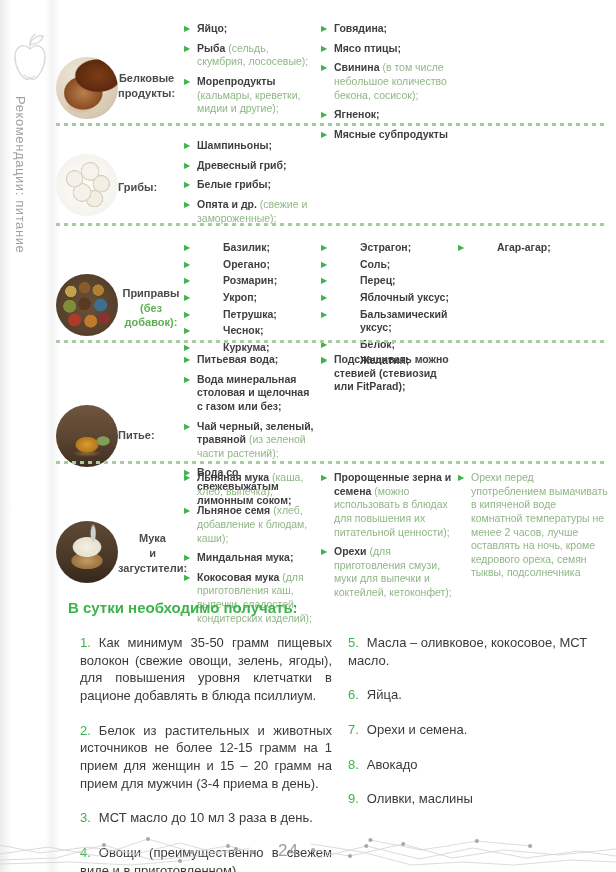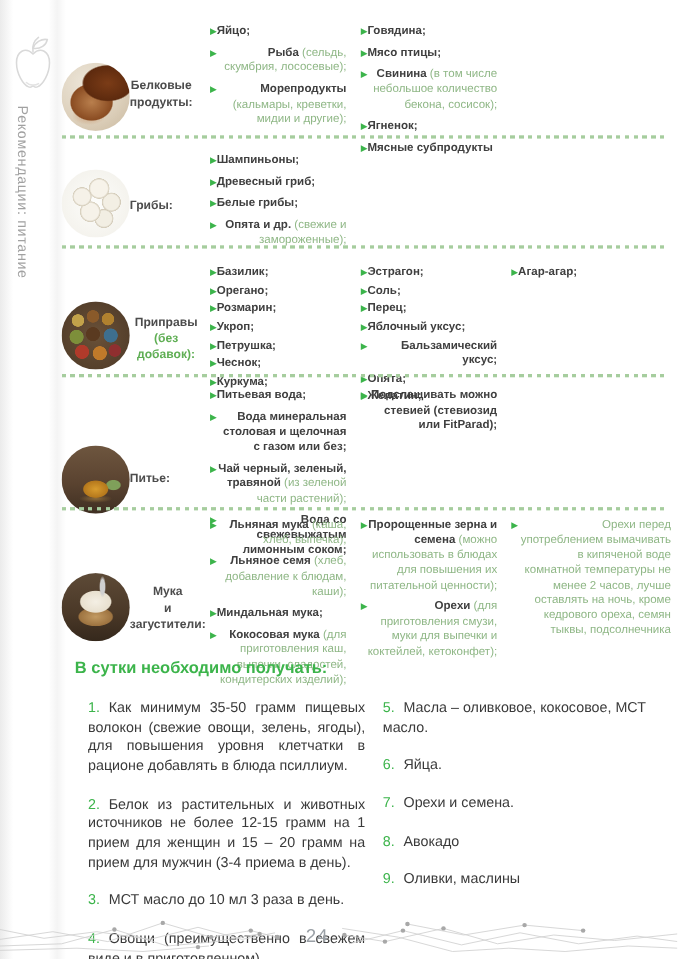--- a/index.html
+++ b/index.html
@@ -35,22 +35,22 @@
              text-align:center;line-height:1.35;}
   .row-label .l2{display:block;}
   .row-label .l2.green{color:#5fae54;}
 
   .cols{display:flex;flex:1;}
   .row0 .cols{padding-top:6px}.row1 .cols{padding-top:3px}.row2 .cols{padding-top:4px}
   .row3 .cols{padding-top:3px}.row4 .cols{padding-top:4px}
   .bcol{width:137px;flex:none;padding-right:6px;box-sizing:border-box;}
   .bcol.wide{flex:1;width:auto;padding-right:2px;}
 
-  .bi{display:flex;align-items:flex-start;margin-bottom:6px;text-align:right;}
-  .row2 .bi{margin-bottom:3px;}
+  .bi{display:flex;align-items:flex-start;margin-bottom:6px;}
+  .row2 .bi{margin-bottom:3px;gap:26px;}
   .arr{flex:none;width:13px;color:var(--accent);font-size:8px;line-height:13px;}
   .arr::before{content:"▶";}
   .bt{font-size:10.5px;line-height:1.3;color:var(--dark);}
   .bt b{font-weight:bold;color:var(--dark);}
   .bt .mu{color:var(--muted);font-weight:normal;}
 
   .daily-heading{position:absolute;left:68px;top:587px;font-size:15px;
                  font-weight:bold;color:var(--accent);}
   .daily{position:absolute;left:80px;top:617px;width:530px;display:flex;}
   .dcol{box-sizing:border-box;}
@@ -252,21 +252,21 @@
         <div class="bi">
             <span class="arr"></span>
             <span class="bt"><b>Яблочный уксус;</b></span>
           </div>
         <div class="bi">
             <span class="arr"></span>
             <span class="bt"><b>Бальзамический уксус;</b></span>
           </div>
         <div class="bi">
             <span class="arr"></span>
-            <span class="bt"><b>Опята;</b></span>
+            <span class="bt"><b>Белок;</b></span>
           </div>
         <div class="bi">
             <span class="arr"></span>
             <span class="bt"><b>Желатин;</b></span>
           </div>
       </div>
       <div class="bcol wide">
         <div class="bi">
             <span class="arr"></span>
             <span class="bt"><b>Агар-агар;</b></span>

